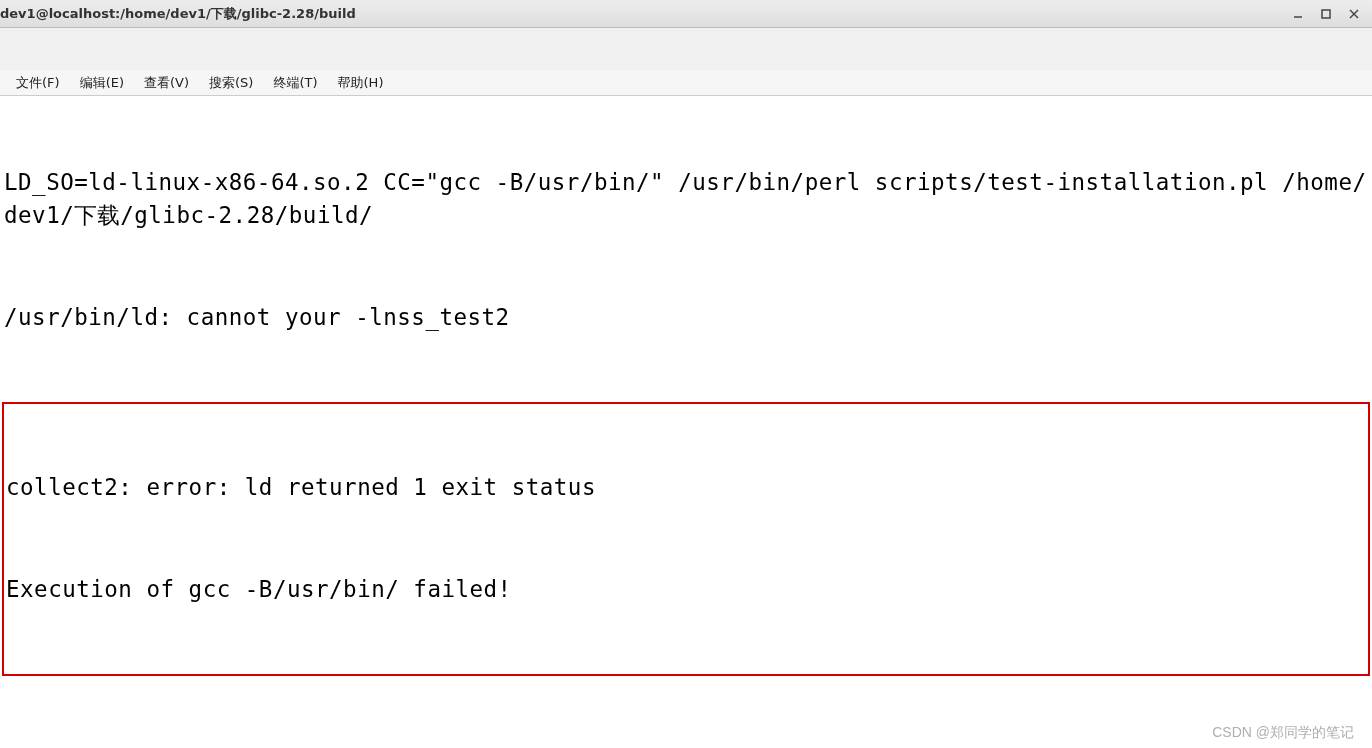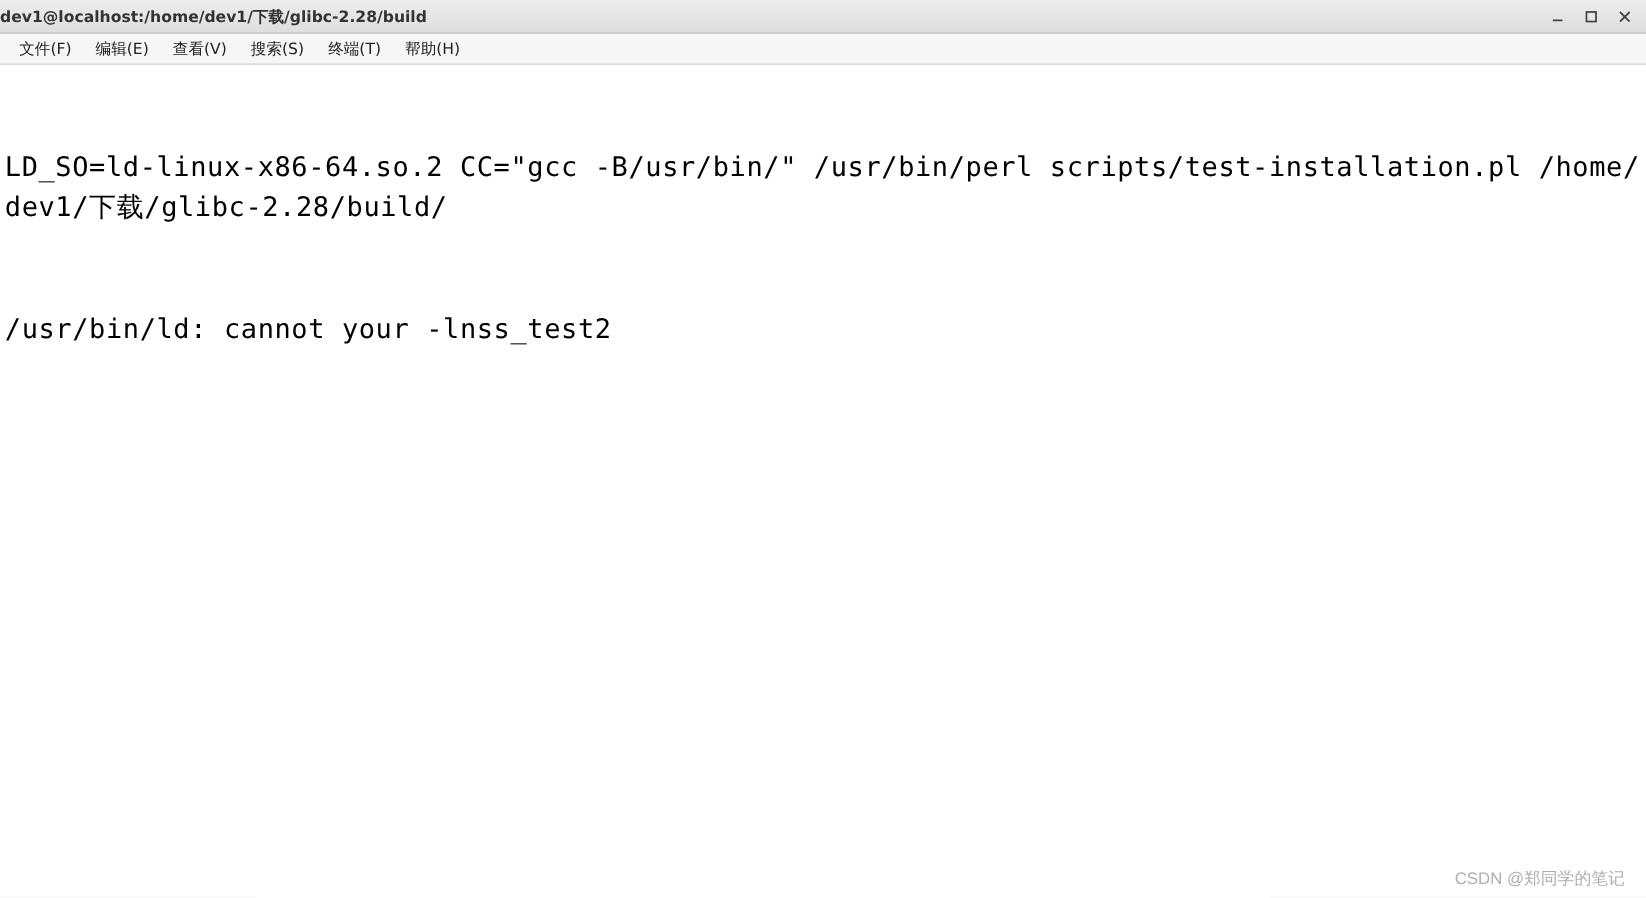--- a/index.html
+++ b/index.html
@@ -50,20 +50,21 @@
     }
     .menubar {
       height: 26px;
       background: #f6f6f6;
       border-bottom: 1px solid #ccc;
       display: flex;
       align-items: center;
       padding: 0 6px;
       font-size: 13px;
       color: #222;
+      margin-top: 42px;
     }
     .menu-item {
       padding: 3px 10px;
       cursor: pointer;
     }
     .terminal {
       background: #ffffff;
       padding: 2px 4px;
       font-family: "DejaVu Sans Mono", "Courier New", monospace;
       font-size: 22.5px;
@@ -122,20 +123,24 @@
   <div class="menu-item">编辑(E)</div>
   <div class="menu-item">查看(V)</div>
   <div class="menu-item">搜索(S)</div>
   <div class="menu-item">终端(T)</div>
   <div class="menu-item">帮助(H)</div>
 </div>
 
 <div class="terminal">
   <span class="term-line">LD_SO=ld-linux-x86-64.so.2 CC="gcc -B/usr/bin/" /usr/bin/perl scripts/test-installation.pl /home/dev1/下载/glibc-2.28/build/</span>
   <span class="term-line">/usr/bin/ld: cannot your -lnss_test2</span>
+  <div class="highlight-box">
+    <span class="term-line">collect2: error: ld returned 1 exit status</span>
+    <span class="term-line">Execution of gcc -B/usr/bin/ failed!</span>
+  </div>
   
   
   
   
   
   
   
   
   
   

